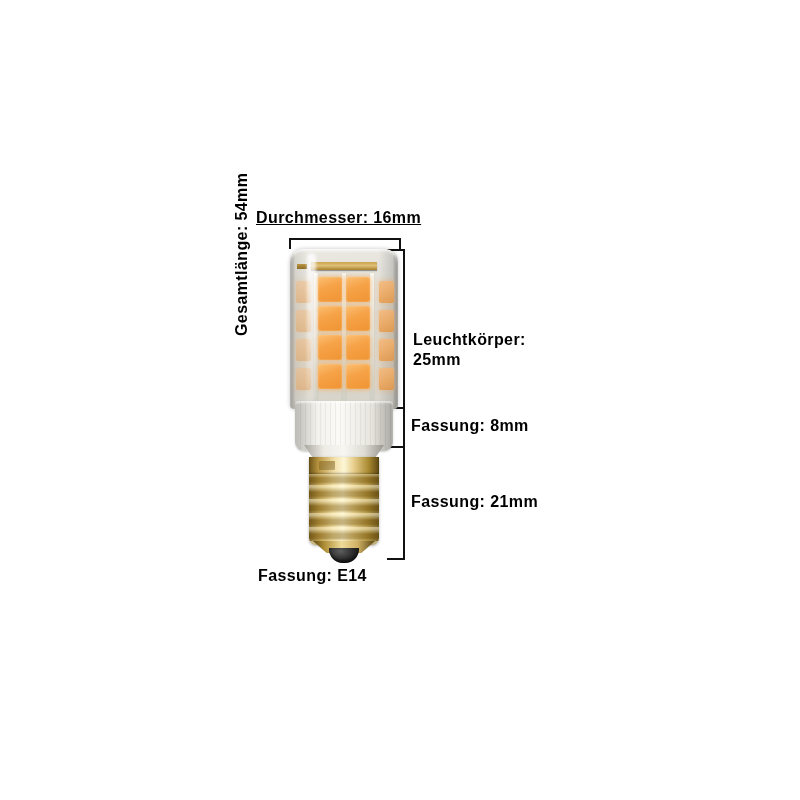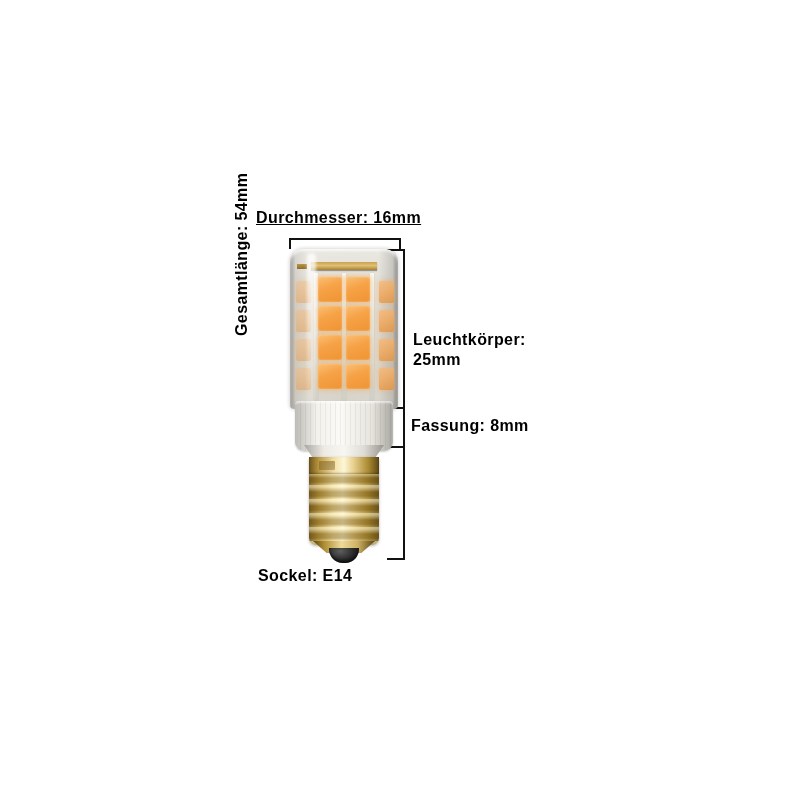--- a/index.html
+++ b/index.html
@@ -371,18 +371,19 @@
     <div id="tip"></div>
   </div>
 
   <div class="label" id="label-durchmesser">Durchmesser: 16mm</div>
 
   <div class="label" id="label-leuchtkoerper">Leuchtkörper:
 25mm</div>
 
   <div class="label" id="label-sockel">Fassung: 8mm</div>
 
-
-  <div class="label" id="label-fassung-typ">Sockel: E14</div>
+  <div class="label" id="label-fassung-laenge">Fassung: 21mm</div>
+
+  <div class="label" id="label-fassung-typ">Fassung: E14</div>
 
   <div class="label" id="label-gesamtlaenge">Gesamtlänge: 54mm</div>
 
 </div>
 
 </body></html>

